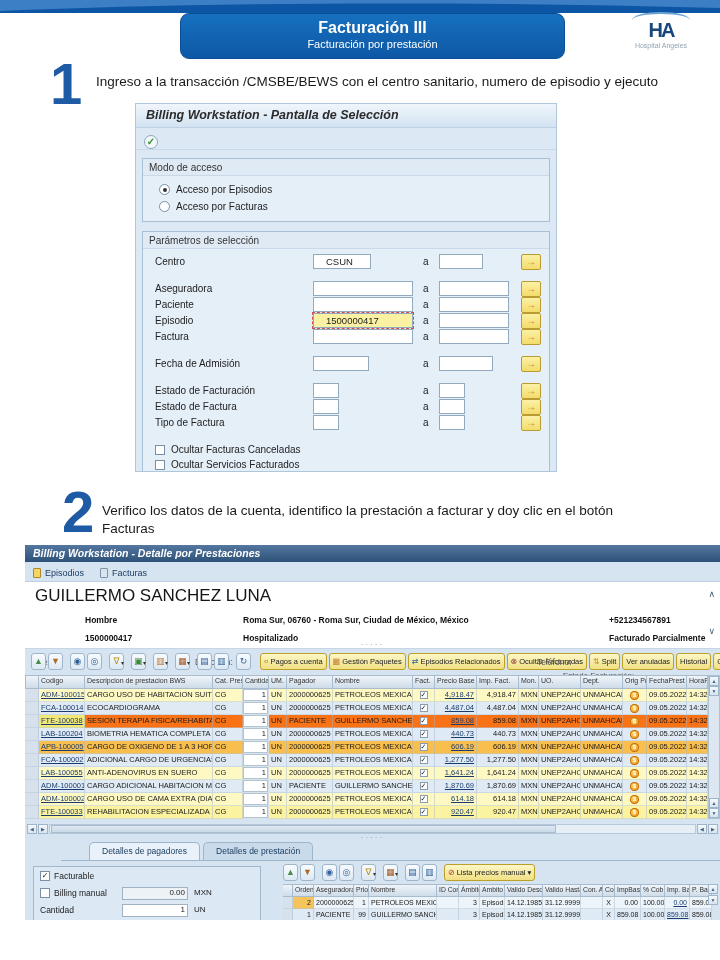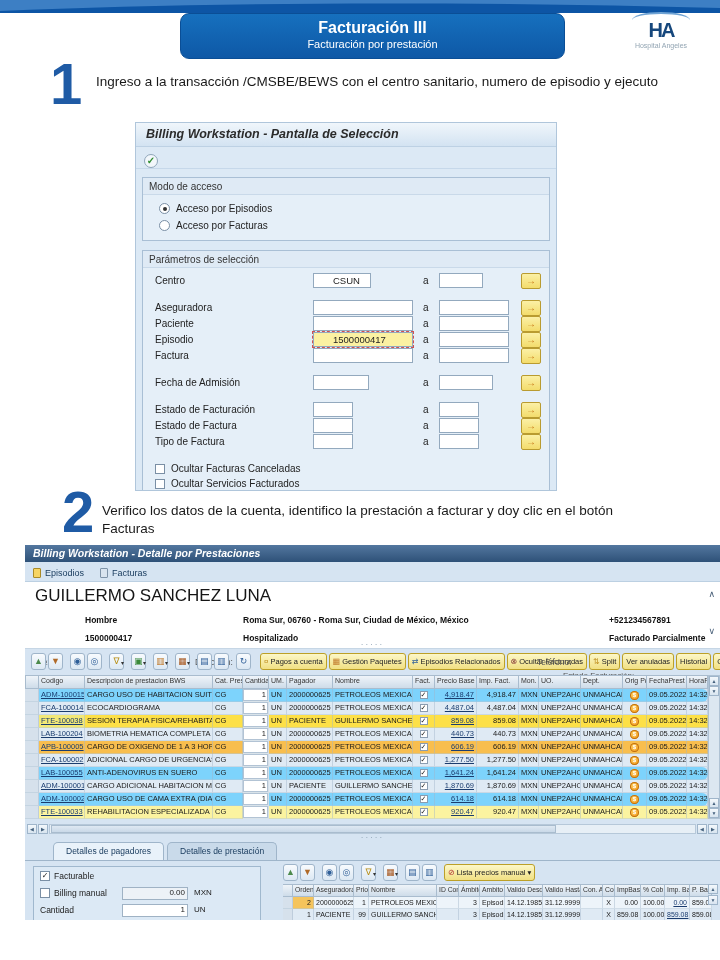--- a/index.html
+++ b/index.html
@@ -19,39 +19,39 @@
   .logo-cap { font-size:7px; color:#93A5B3; }
 
   
   .step-num { position:absolute; font-size:58px; font-weight:bold; color:#1F5BA5; line-height:1; }
   .sn1 { left:50px; top:55px; } .sn2 { left:62px; top:483px; }
   .step-text { position:absolute; font-size:13.5px; color:#1A1A1A; line-height:1.35; }
   .st1 { left:96px; top:73px; width:580px; } .st2 { left:102px; top:502px; width:545px; }
 
   
   .shot1 { position:absolute; left:135px; top:103px; width:422px; height:369px;
-    background:#DCE9F5; border:1px solid #B0C6DB; overflow:hidden;margin-top:19px; }
+    background:#DCE9F5; border:1px solid #B0C6DB; overflow:hidden; }
   .s1-title { height:24px; background:linear-gradient(#F0F6FB,#D3E3F2); border-bottom:1px solid #BDD1E4;
     font-size:12.5px; font-weight:bold; font-style:italic; color:#2B2B2B; padding:4px 0 0 10px; }
   .s1-toolbar { height:22px; border-bottom:1px solid #C6D8EA; padding:3px 0 0 8px; }
   .exec { display:inline-block; width:14px; height:14px; border-radius:50%; border:1px solid #8FA6BA;
     background:#F2F7FB; color:#2E8B2E; font-size:10px; line-height:12px; text-align:center; font-weight:bold; }
   .s1-body { position:absolute; top:54px; left:6px; right:6px; }
   .group { border:1px solid #A9BFD5; background:#E5EFF8; margin-bottom:9px; }
   .group-title { font-size:10px; color:#333; padding:3px 6px 2px; border-bottom:1px solid #C9D9E9; background:#DFEAF5; }
   .group-body { padding:5px 8px 6px; }
   .radio-row { height:17px; display:flex; align-items:center; gap:6px; padding-left:8px; }
   .radio { width:11px; height:11px; border-radius:50%; background:#fff; border:1px solid #7A8FA5; position:relative; flex:none; }
   .radio.on::after { content:""; position:absolute; left:3px; top:3px; width:4px; height:4px; border-radius:50%; background:#333; }
   .rlabel { font-size:10px; color:#222; white-space:nowrap; }
   .param-row { height:16px; position:relative; }
   .param-row.gap { margin-bottom:11px; }
   .plabel { position:absolute; left:4px; top:2px; font-size:10px; color:#222; white-space:nowrap; }
   .field { position:absolute; top:0; height:15px; background:#fff; border:1px solid #93A9BE;
-    font-size:9.5px; padding:1px 19px; color:#222; overflow:hidden; white-space:nowrap; }
+    font-size:9.5px; padding:1px 12px; color:#222; overflow:hidden; white-space:nowrap; }
   .from { left:162px; }
   .from.wide { width:100px; } .from.small { width:58px; } .from.medium { width:56px; } .from.tiny { width:16px; }
   .tosep { position:absolute; left:272px; top:2px; font-size:10px; color:#222; }
   .to { left:288px; }
   .to.wide { width:70px; } .to.small { width:44px; } .to.medium { width:54px; } .to.tiny { width:16px; }
   .field.hl { background:#FBF1A2; outline:1px dashed #D05050; }
   .msel { position:absolute; left:370px; top:0; width:20px; height:16px;
     background:linear-gradient(#FBF0A6,#F3DC6C); border:1px solid #B99B30; border-radius:2px;
     color:#C87818; font-weight:bold; font-size:10px; text-align:center; line-height:13px; }
   .cbx-row { height:15px; display:flex; gap:6px; align-items:center; padding-left:4px; }
@@ -88,22 +88,22 @@
     font-size:7.5px; color:#222; padding:0 3px; display:flex; align-items:center; gap:2px; white-space:nowrap; flex:none; }
   .bic { font-size:8px; }
 
   .s2-tablewrap { position:relative; height:144px; }
   .tgrid { display:grid; grid-template-columns:14px 46px 128px 30px 26px 18px 46px 80px 22px 42px 42px 20px 42px 42px 24px 40px 21px; width:683px; }
   .thead { height:14px; }
   .hc { background:linear-gradient(#EFF4F9,#CEDCE9); border:1px solid #A9BCCE; border-left:none;
     font-size:7px; color:#333; padding:1px 2px; overflow:hidden; white-space:nowrap; }
   .thead .hc:first-child { border-left:1px solid #A9BCCE; }
   .mrow { height:13px; line-height:12px; }
-  .mrow.odd { background:#7dd3fc;border-radius:6px; } .mrow.even { background:#DFEAF4; }
-  .mrow.hl-green { background:#fde047; } .mrow.hl-orange { background:#F8BE4E; } .mrow.hl-yellow { background:#FBF3A0; }
+  .mrow.odd { background:#fef9c3; } .mrow.even { background:#DFEAF4; }
+  .mrow.hl-green { background:#f97316; } .mrow.hl-orange { background:#F8BE4E; } .mrow.hl-yellow { background:#FBF3A0; }
   .cell { font-size:7.5px; color:#1A1A1A; padding:0 2px; border-right:1px solid rgba(160,180,200,.45);
     border-bottom:1px solid rgba(180,200,215,.5); overflow:hidden; white-space:nowrap; }
   .csel { background:#D6E1EC; }
   .hl-green .ccod { background:#F2E878; }
   .num { text-align:right; } .ctr { text-align:center; }
   .link, .ulink { color:#1A3C6E; text-decoration:underline; }
   .box { background:#fff; box-shadow:inset 0 0 0 1px #B2C3D4; }
   .cb2 { display:inline-block; width:8px; height:8px; background:#fff; box-shadow:inset 0 0 0 1px #8A9CB0;
     font-size:7px; line-height:8px; text-align:center; color:#222; }
   .pkg { display:inline-block; width:9px; height:9px; border-radius:50%;
@@ -112,21 +112,21 @@
   .vscroll { position:absolute; top:0; right:0; width:12px; height:144px; background:#DCE7F1;
     box-shadow:inset 0 0 0 1px #AFC2D4; display:flex; flex-direction:column; align-items:center; padding:1px; }
   .sbtn { width:10px; height:10px; background:linear-gradient(#F4F8FC,#D8E4F0); border:1px solid #9FB5CA;
     font-size:5px; text-align:center; line-height:8px; color:#44617E; flex:none; }
   .vsp { flex:1; }
   .hscroll { height:12px; margin:4px 2px 0; display:flex; align-items:center; gap:1px; }
   .hs-track { flex:1; height:10px; background:#E7EFF6; box-shadow:inset 0 0 0 1px #B6C8D9; position:relative; }
   .hs-thumb { position:absolute; left:2px; top:1px; bottom:1px; width:78%;
     background:linear-gradient(#E2EBF4,#C6D6E6); box-shadow:inset 0 0 0 1px #A9BCCE; }
   .splitter { height:7px; line-height:5px; }
-  .tabs { height:19px; padding-left:28px; display:flex; border-bottom:1px solid #9FB5CA; }
+  .tabs { height:19px; padding-left:28px; display:flex; border-bottom:1px solid #9FB5CA;margin-left:36px; }
   .tab { padding:3px 12px 0; font-size:8.5px; color:#1C3E60; border:1px solid #9FB5CA; border-bottom:none;
     border-radius:5px 5px 0 0; background:#C9DAEA; margin-right:3px; white-space:nowrap; }
   .tab.active { background:#E9F2FA; }
   .s2-bottom { position:relative; height:84px; }
   .dp-panel { position:absolute; left:8px; top:5px; width:228px; height:74px; border:1px solid #A0B8CE;
     background:#DCE9F5; overflow:hidden; }
   .dp-title { height:14px; background:#C7DAEE; border-bottom:1px solid #AFC6DC; font-size:8.5px; color:#1C3E60; padding:1px 5px; }
   .dp-row { position:relative; height:14px; margin-top:3px; font-size:8.5px; color:#222; }
   .dp-cb { position:absolute; left:6px; top:1px; }
   .dp-lab { position:absolute; left:20px; top:1px; } .dp-lab.noin { left:6px; }

